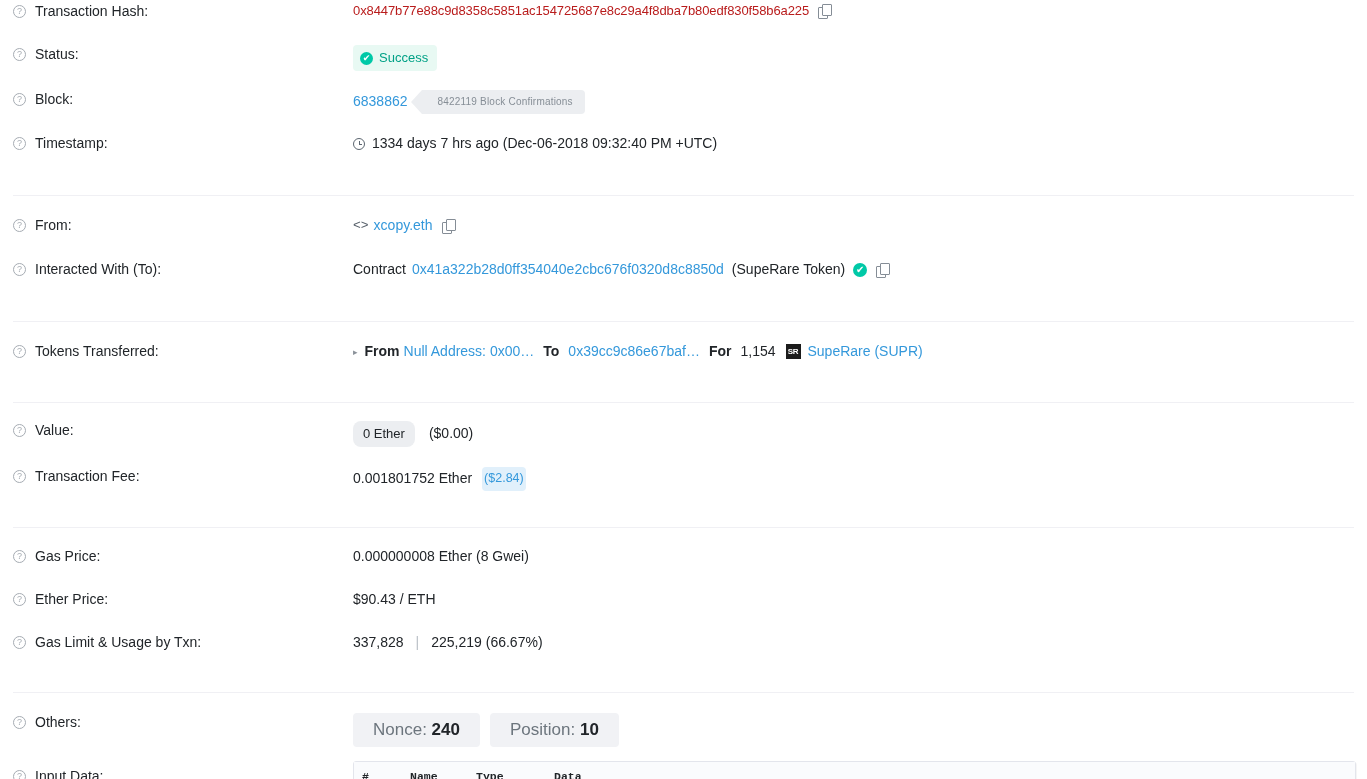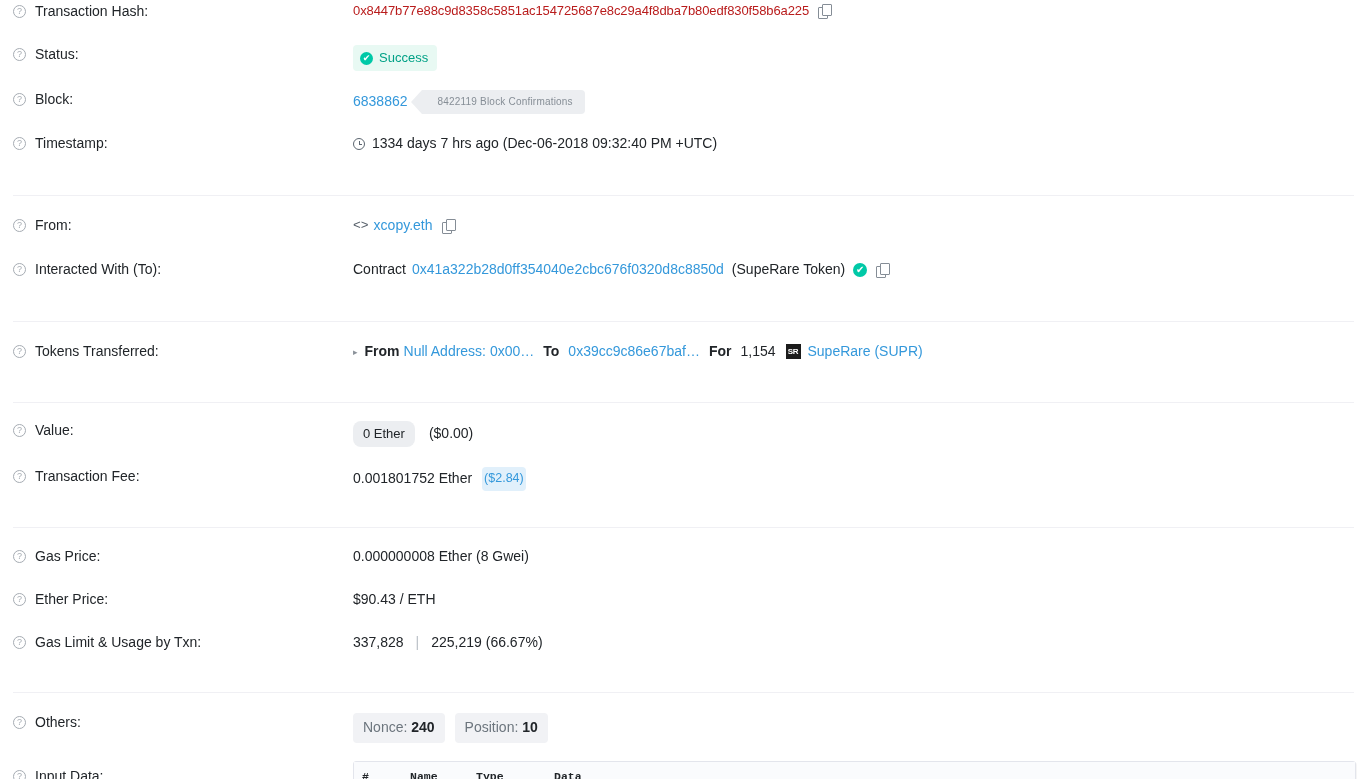--- a/index.html
+++ b/index.html
@@ -225,22 +225,22 @@
     border-radius: 4px;
     padding: 3px 2px;
     font-size: 12.5px;
     margin-left: 10px;
   }
   .pill-soft {
     display: inline-block;
     background: #f1f2f5;
     color: #6c757d;
     border-radius: 4px;
-    padding: 5px 10px;
-    font-size: 14px;
+    padding: 5px 20px;
+    font-size: 17px;
     margin-right: 10px;
   }
   .pill-soft b { color: #212529; font-weight: bold; }
 
   .divider {
     height: 1px;
     background: #f0f0f4;
     margin: 0 13px;
   }
 

